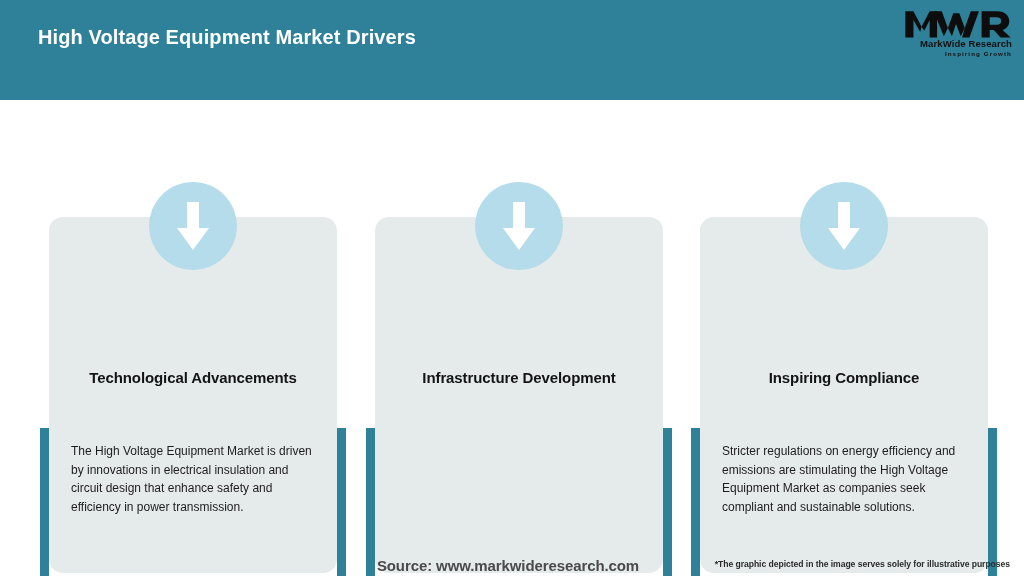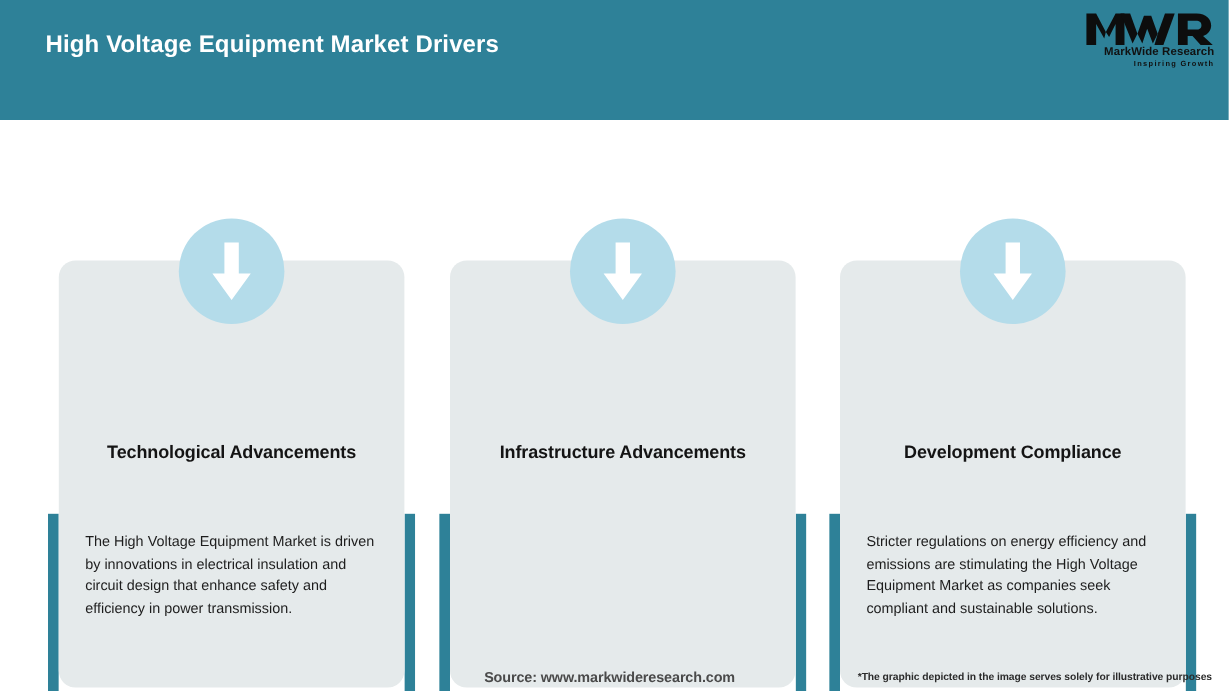--- a/index.html
+++ b/index.html
@@ -159,21 +159,21 @@
     text-align: left;
   }
 
   
   .source {
     position: absolute;
     left: 0;
     top: 557px;
     width: 1016px;
     text-align: center;
-    font-size: 12px;
+    font-size: 15px;
     font-weight: bold;
     color: #4a4a4a;
     letter-spacing: -0.1px;
   }
   .disclaimer {
     position: absolute;
     right: 14px;
     top: 559px;
     font-size: 8.6px;
     font-weight: bold;
@@ -221,33 +221,33 @@
       <div class="icon-circle">
         <svg width="40" height="52" viewBox="0 0 40 52" aria-hidden="true">
           <path d="M14 2 L26 2 L26 28 L36 28 L20 50 L4 28 L14 28 Z" fill="#ffffff"></path>
         </svg>
       </div>
     </div>
 
     <div class="card-wrap c2">
       <div class="card-frame"></div>
       <div class="card">
-        <div class="card-title">Infrastructure Advancements</div>
+        <div class="card-title">Infrastructure Development</div>
       </div>
       <div class="icon-circle">
         <svg width="40" height="52" viewBox="0 0 40 52" aria-hidden="true">
           <path d="M14 2 L26 2 L26 28 L36 28 L20 50 L4 28 L14 28 Z" fill="#ffffff"></path>
         </svg>
       </div>
     </div>
 
     <div class="card-wrap c3">
       <div class="card-frame"></div>
       <div class="card">
-        <div class="card-title">Development Compliance</div>
+        <div class="card-title">Inspiring Compliance</div>
         <div class="card-body">Stricter regulations on energy efficiency and emissions are stimulating the High Voltage Equipment Market as companies seek compliant and sustainable solutions.</div>
       </div>
       <div class="icon-circle">
         <svg width="40" height="52" viewBox="0 0 40 52" aria-hidden="true">
           <path d="M14 2 L26 2 L26 28 L36 28 L20 50 L4 28 L14 28 Z" fill="#ffffff"></path>
         </svg>
       </div>
     </div>
 
   </div>

